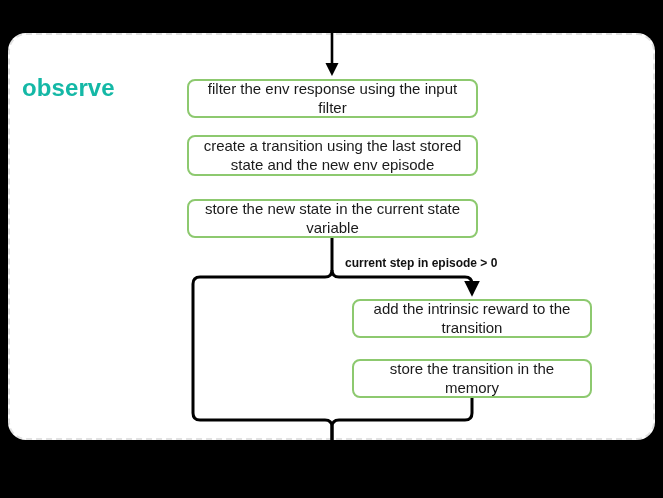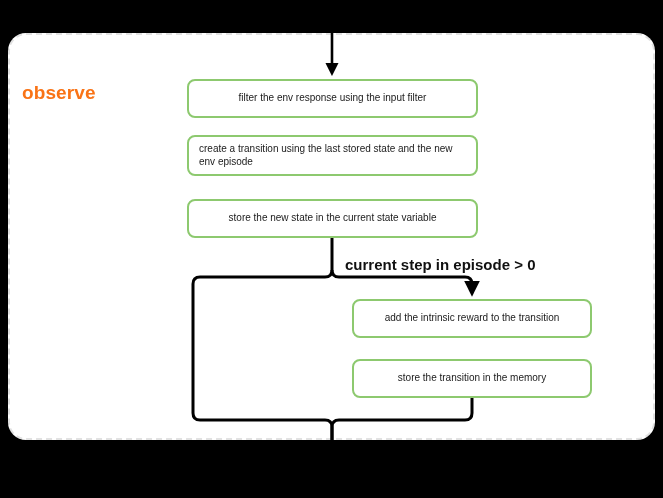--- a/index.html
+++ b/index.html
@@ -23,54 +23,54 @@
     width: 647px;
     height: 407px;
     box-sizing: border-box;
     background: #ffffff;
     border: 2px dashed #e2e2e2;
     border-radius: 18px;
   }
   #panel-title {
     position: absolute;
     left: 22px;
-    top: 82px;
-    font-size: 19px;
+    top: 74px;
+    font-size: 24px;
     font-weight: bold;
-    color: #f97316;
+    color: #14b8a6;
     letter-spacing: 0.1px;
   }
   
   .node {
     position: absolute;
     box-sizing: border-box;
     background: #ffffff;
     border: 2px solid #8dc96f;
     border-radius: 8px;
     display: flex;
     align-items: center;
     justify-content: center;
-    text-align: left;
+    text-align: center;
     color: #1a1a1a;
-    font-size: 10px;
+    font-size: 15px;
     line-height: 1.25;
     padding: 4px 10px;
   }
   #node-filter      { left: 187px; top: 79px;  width: 291px; height: 39px; }
   #node-transition  { left: 187px; top: 135px; width: 291px; height: 41px; }
   #node-store-state { left: 187px; top: 199px; width: 291px; height: 39px; }
   #node-intrinsic   { left: 352px; top: 299px; width: 240px; height: 39px; }
   #node-memory      { left: 352px; top: 359px; width: 240px; height: 39px; }
 
   
   #edge-label {
     position: absolute;
     left: 345px;
     top: 256px;
-    font-size: 15px;
+    font-size: 12px;
     font-weight: bold;
     color: #111111;
     white-space: nowrap;
   }
   
   #edges {
     position: absolute;
     left: 0;
     top: 0;
     width: 663px;

